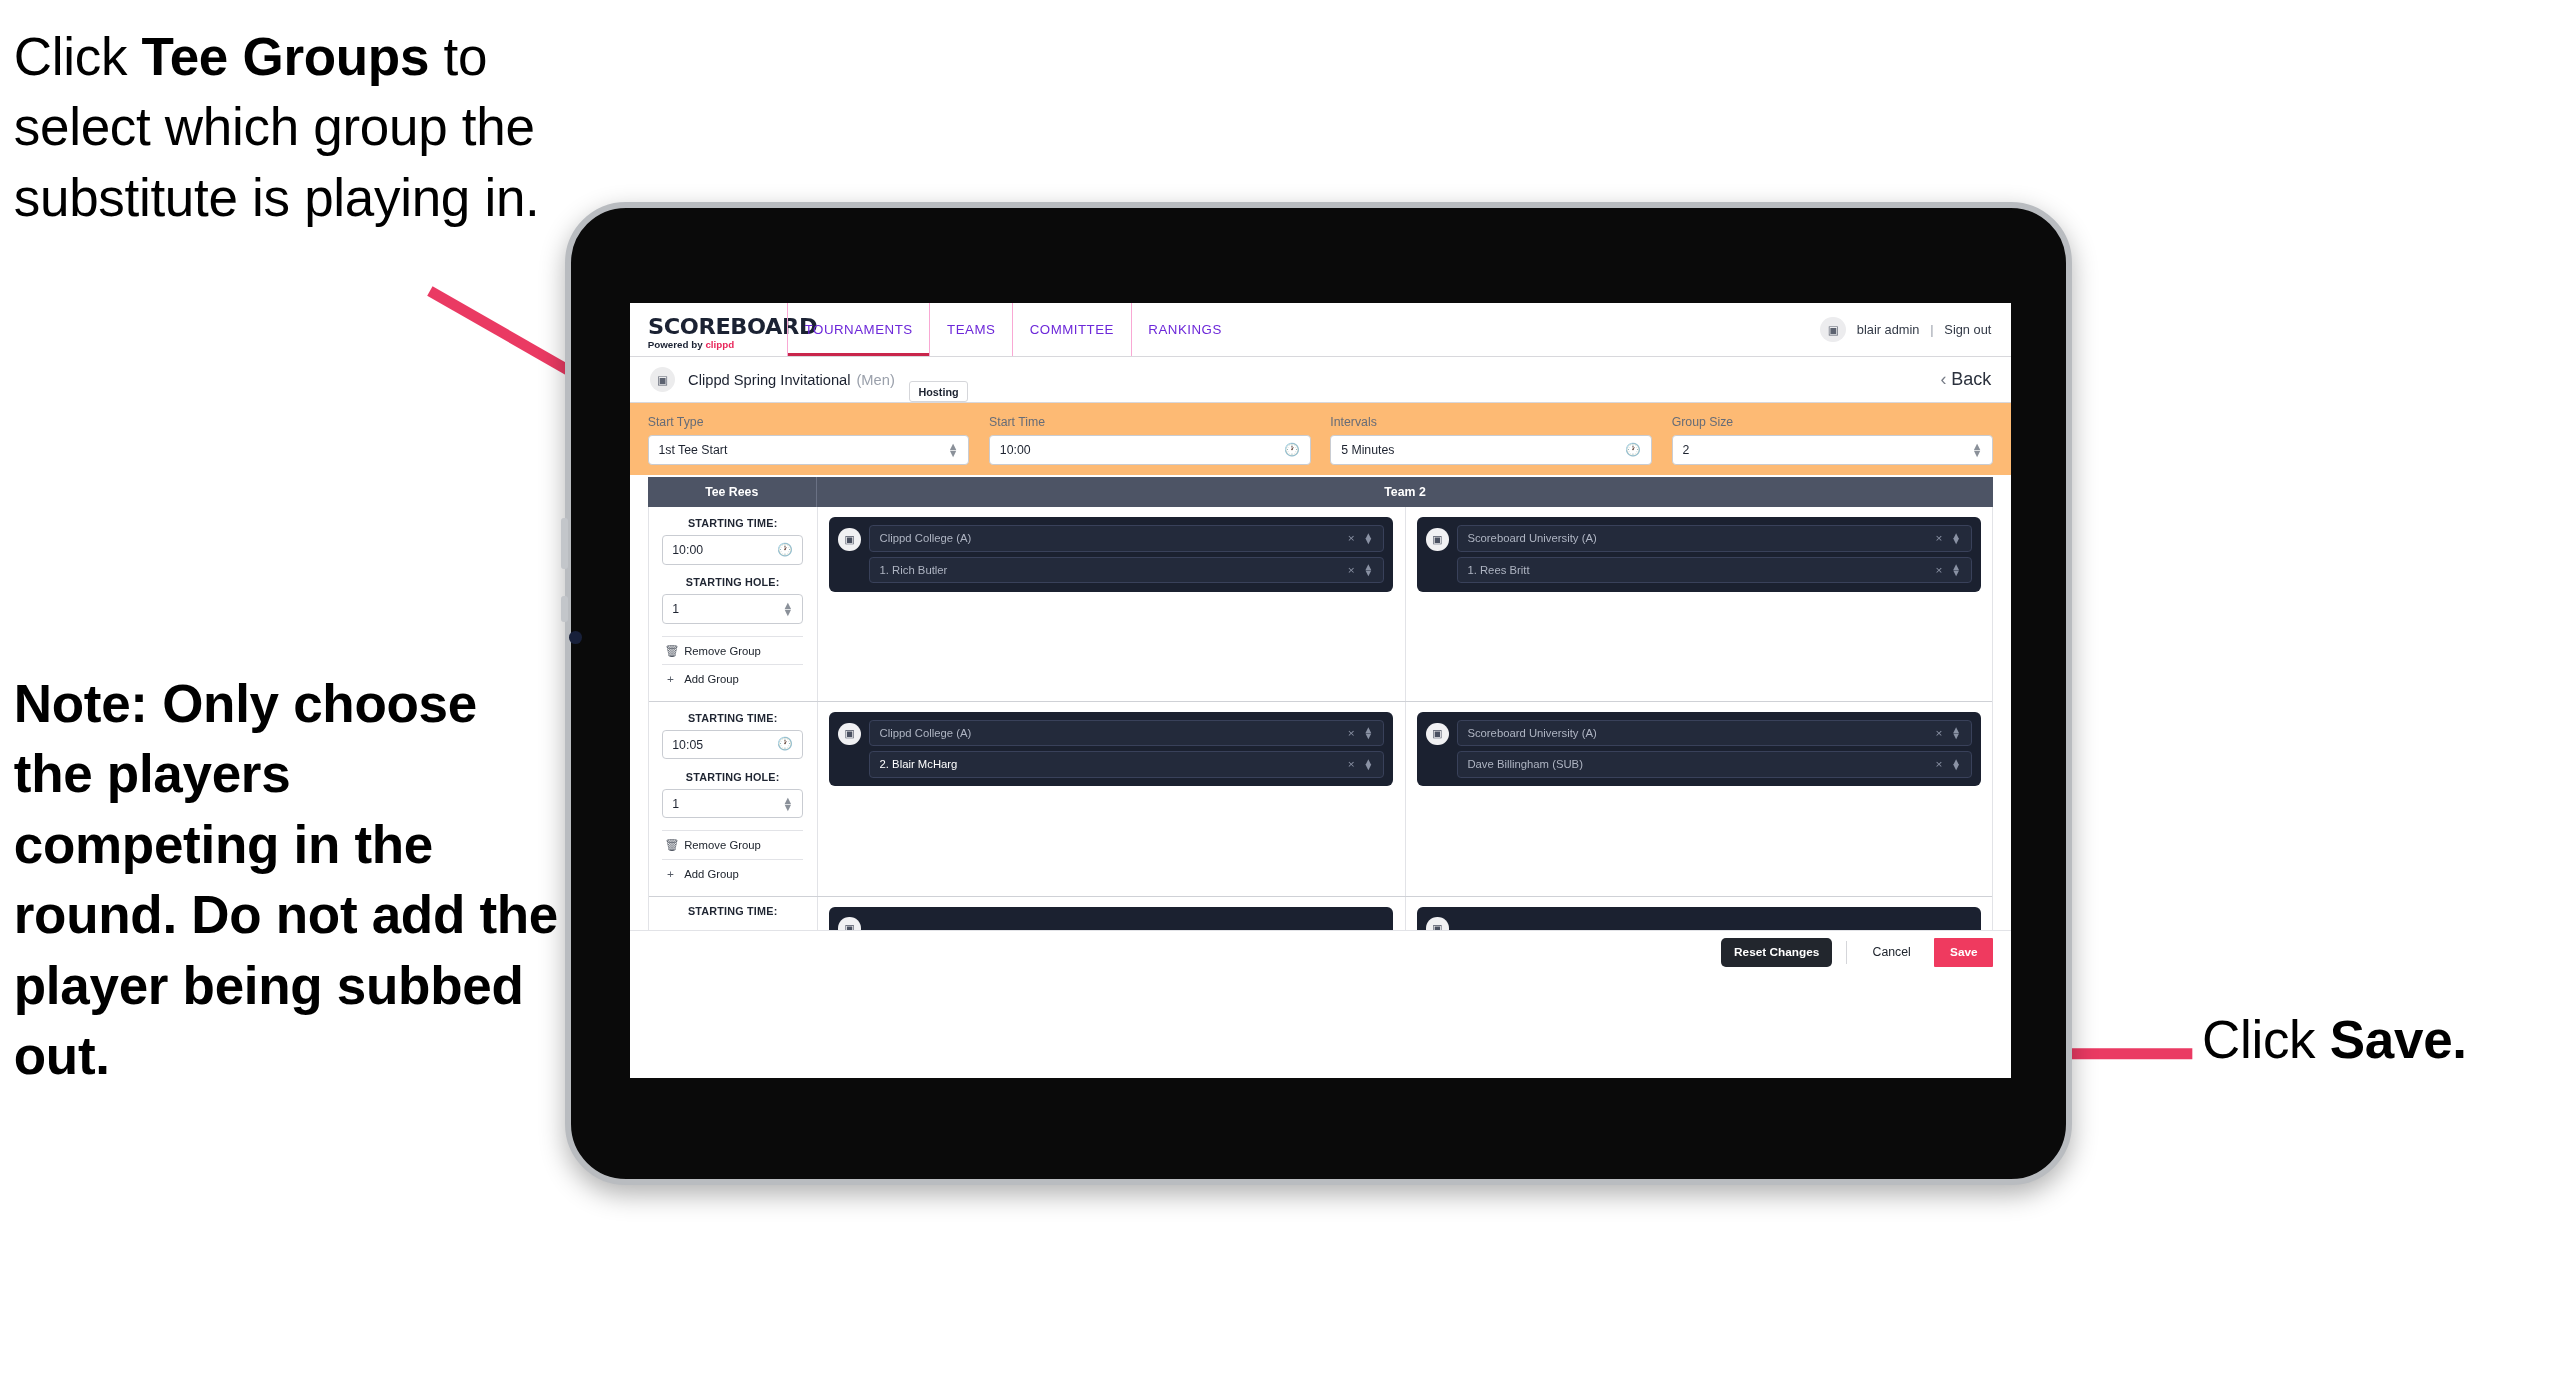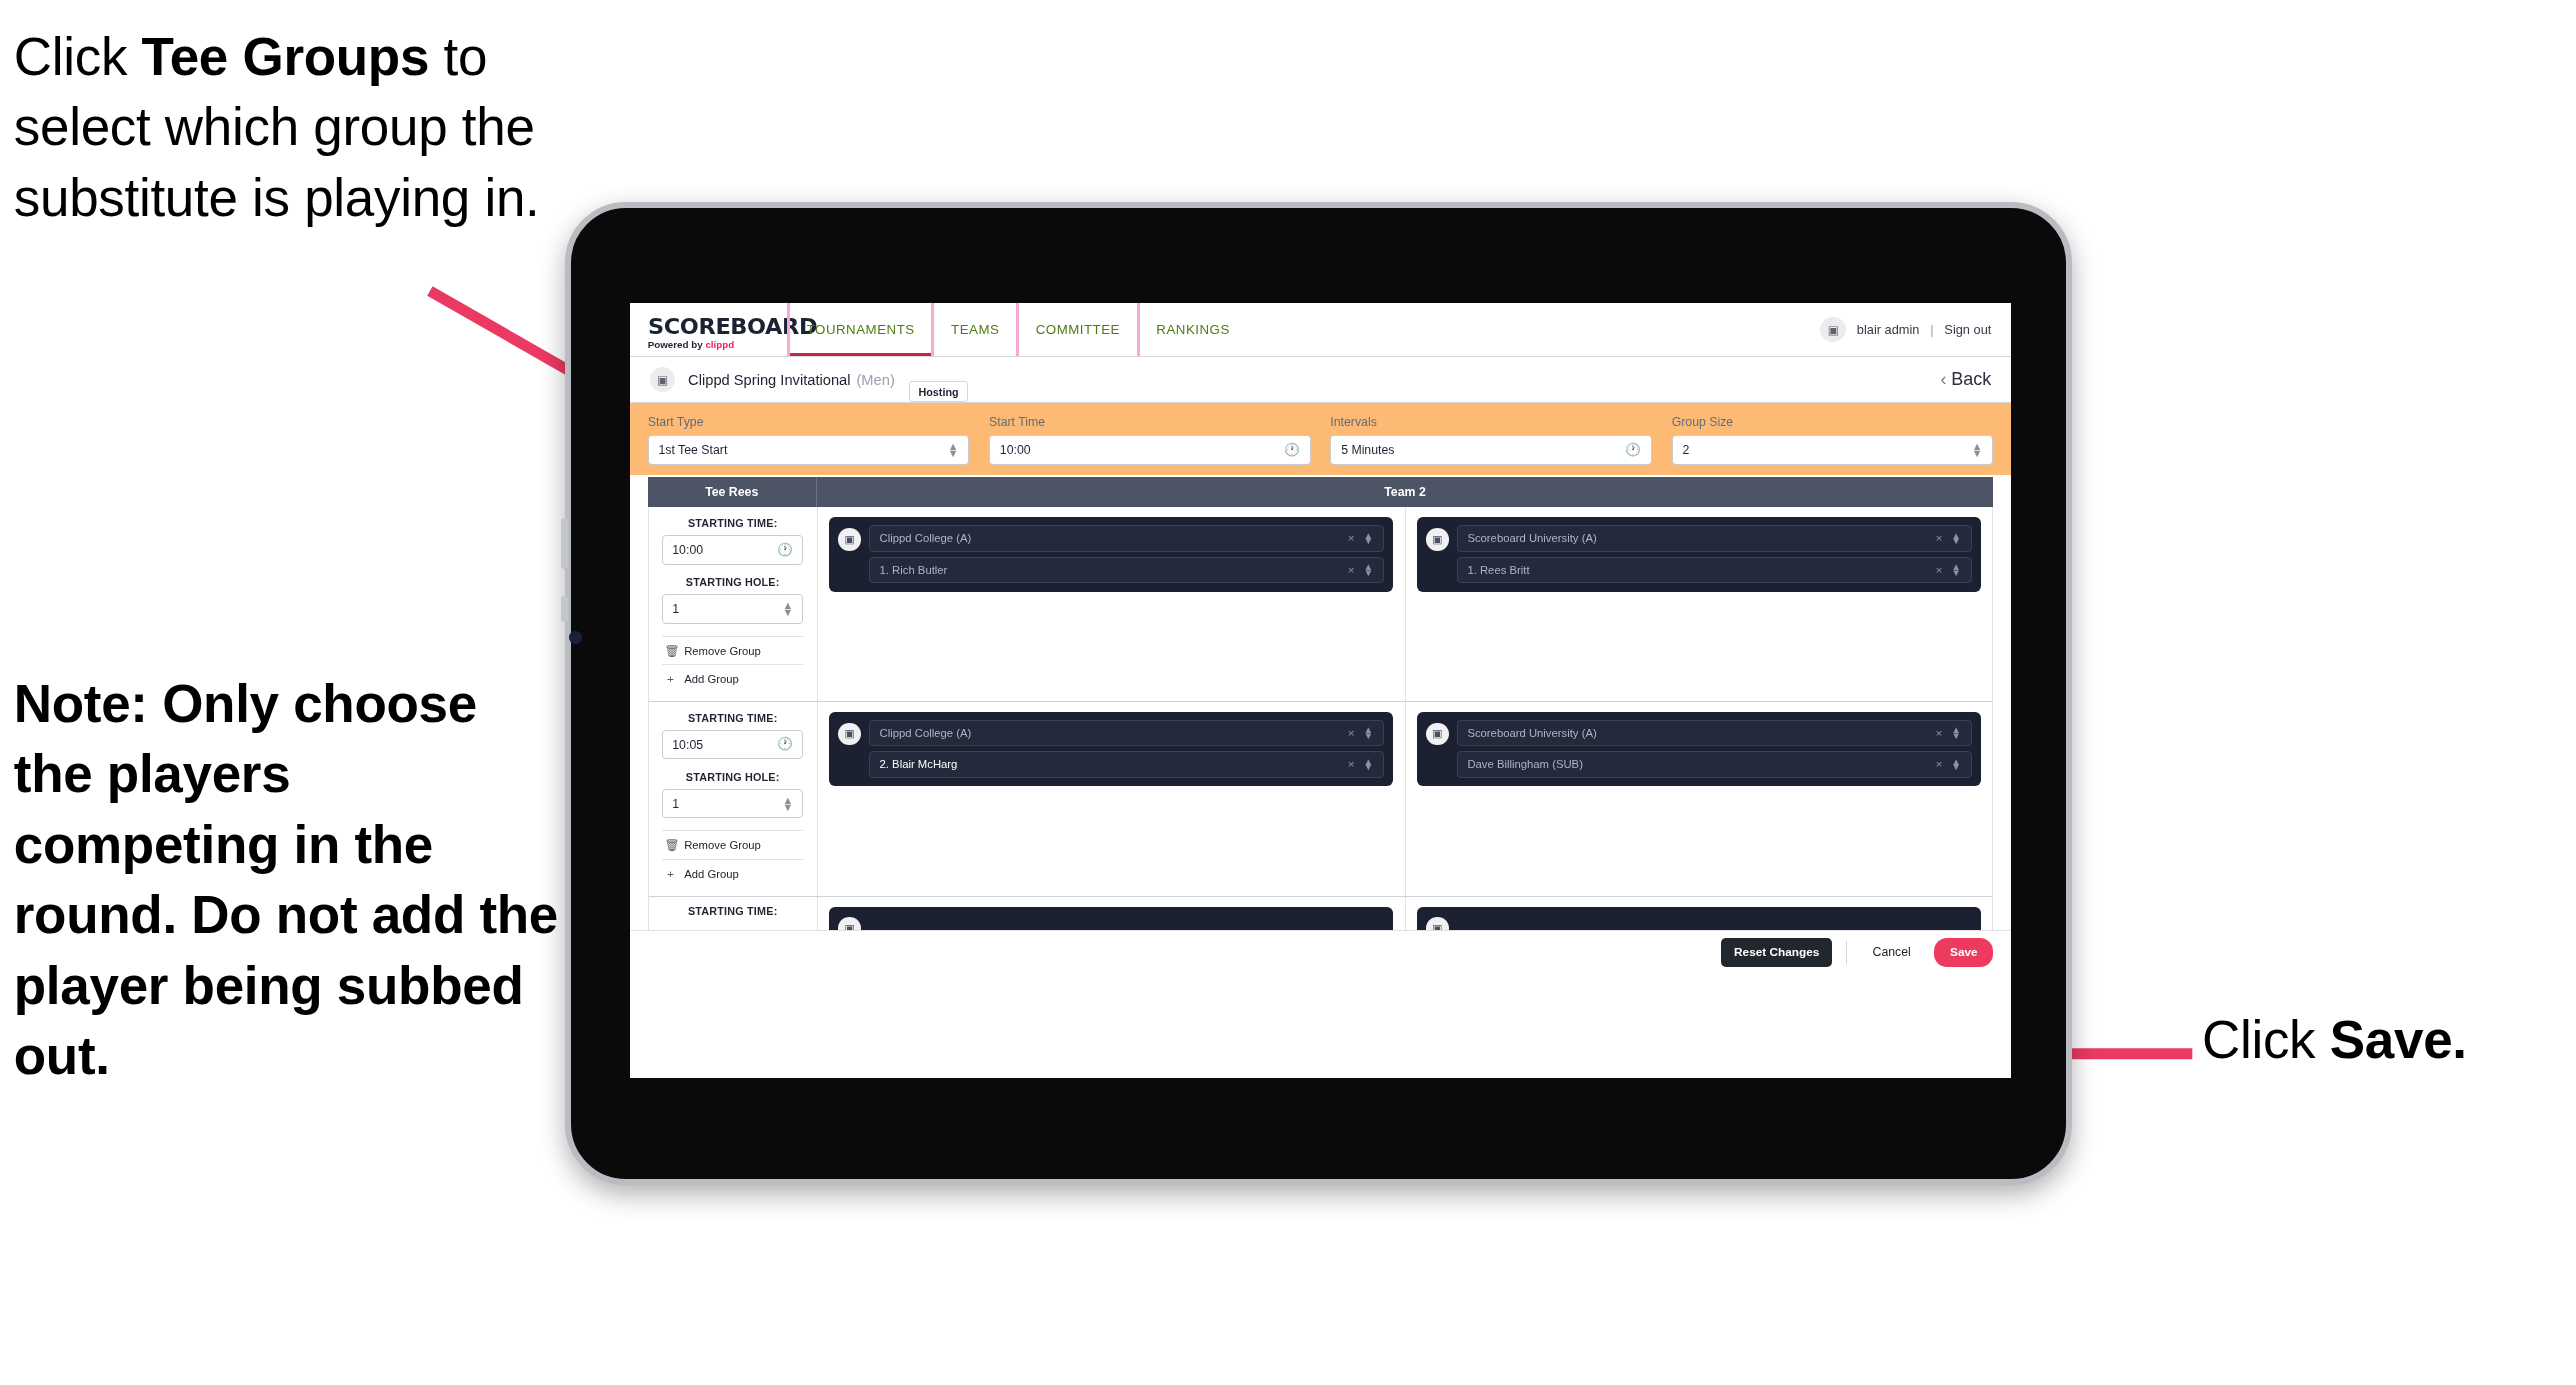--- a/index.html
+++ b/index.html
@@ -63,22 +63,22 @@
   #logo-word {
     font-family:"DejaVu Sans", sans-serif;
     font-weight:900; font-size:21.6px; letter-spacing:-0.4px;
     color:#1b2233; line-height:1;
     transform: scaleX(1.04); transform-origin:left center;
   }
   #logo-sub { font-size:9.8px; color:#1b2233; margin-top:2px; font-weight:600;}
   #logo-sub .cl { color:#e8265a; font-weight:800; }
   .navtab {
     display:flex; align-items:center; padding: 0 16.7px;
-    font-size:13.3px; letter-spacing:0.5px; color:#4d7c0f;
-    border-left:3px solid #f9a8d4;
+    font-size:13.3px; letter-spacing:0.5px; color:#6d28d9;
+    border-left:1px solid #f9a8d4;
     position:relative; cursor:pointer;
   }
   .navtab:last-of-type{ border-right:1px solid #e6e6ea; }
   .navtab.active::after{
     content:""; position:absolute; left:0; right:0; bottom:0; height:2.9px; background:#c9254b;
   }
   #header-right {
     margin-left:auto; display:flex; align-items:center; gap:10.8px;
     padding-right:19.7px; font-size:12.8px; color:#333a47;
   }
@@ -197,21 +197,21 @@
     padding-right:17.7px;
   }
   #btn-reset{
     background:#22262d; color:#fff; font-size:11.8px; font-weight:700;
     border-radius:4.9px; padding:7.9px 12.8px; cursor:pointer;
   }
   .fdiv{ width:1px; height:23.6px; background:#d5d6da; margin:0 13.8px; }
   #btn-cancel{ font-size:12.3px; color:#20262f; padding:7.9px 11.8px; cursor:pointer; }
   #btn-save{
     background:#ef3a5f; color:#fff; font-size:11.8px; font-weight:700;
-    border-radius:13px; padding:7.9px 15.7px; margin-left:11.8px; cursor:pointer;
+    border-radius:1px; padding:7.9px 15.7px; margin-left:11.8px; cursor:pointer;
   }
 </style>
 </head>
 <body>
 
 <div id="stage">
 
   <div class="annot" id="annot-top"><span>Click </span><b>Tee Groups</b><span> to select which group the substitute is playing in.</span></div>
 
   <div class="annot" id="annot-note">Note: Only choose the players competing in the round. Do not add the player being subbed out.</div>

